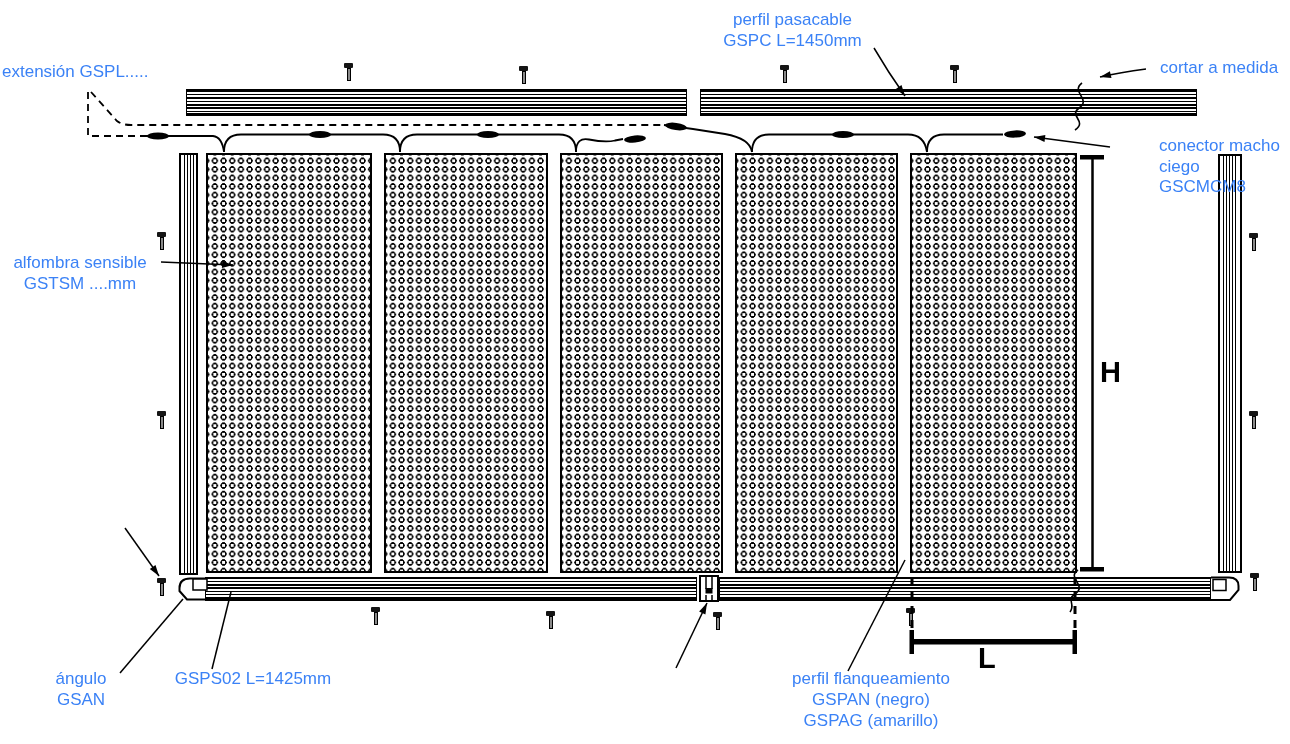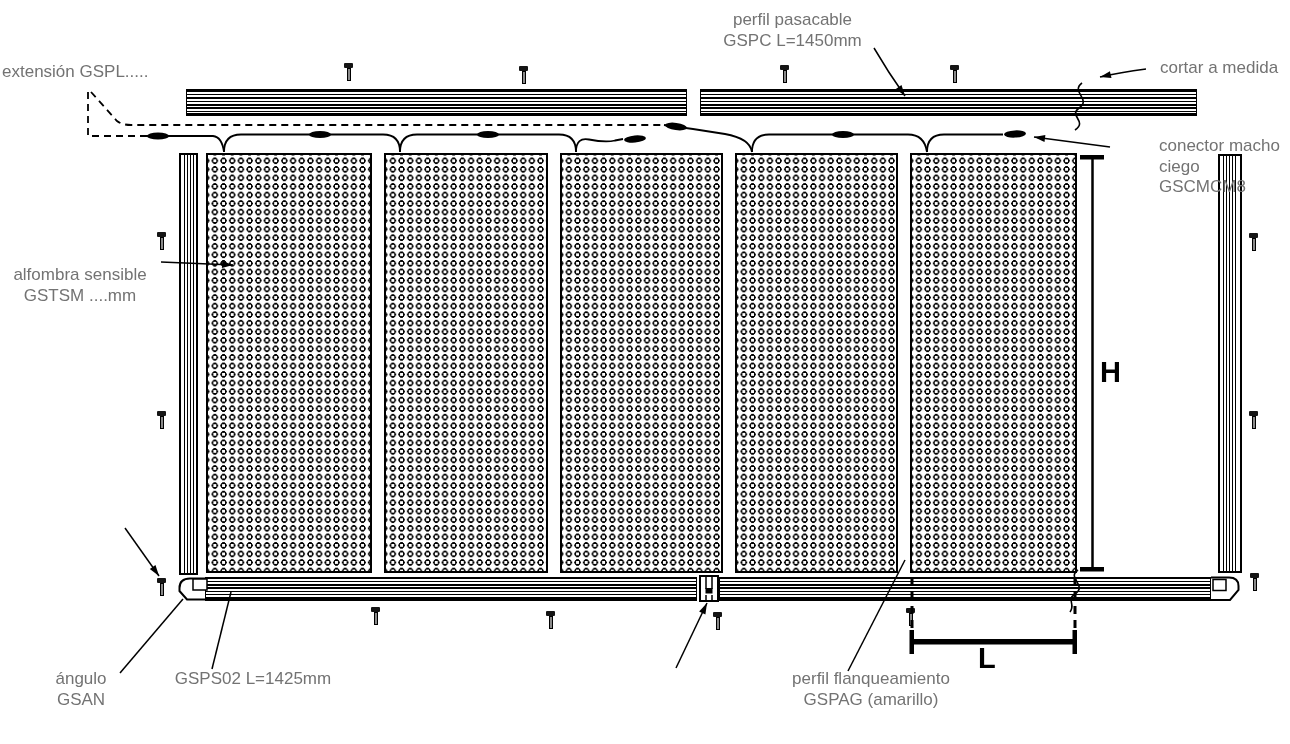--- a/index.html
+++ b/index.html
@@ -16,21 +16,21 @@
   
   .mat{position:absolute;box-sizing:border-box;border:2px solid #000;background-color:#fff;
        background-image:radial-gradient(circle,#ffffff 0 1.5px,#000000 1.5px 3px,rgba(0,0,0,0) 3.1px);
        background-size:8.7px 8.55px;background-position:2.5px 1.5px;}
   
   .screw{position:absolute;width:9px;height:18px;}
   .screw:before{content:"";position:absolute;left:0;top:0;width:9px;height:4.5px;background:#151515;border-radius:1px;}
   .screw:after{content:"";position:absolute;left:2.5px;top:4.5px;width:4px;height:13px;background:#8a8a8a;
                border:1px solid #000;box-sizing:border-box;}
   
-  .lbl{position:absolute;font-size:17px;line-height:21px;white-space:nowrap;color:#737373;}
+  .lbl{position:absolute;font-size:17px;line-height:21px;white-space:nowrap;color:#3b82f6;}
   .lbl.center{text-align:center;}
   .dim{position:absolute;font-weight:bold;font-size:29px;color:#000;}
   svg{position:absolute;left:0;top:0;pointer-events:none;}
 </style>
 </head>
 <body>
 
 <div id="stage">
 
   <div class="hbar" style="left:186px;top:89px;width:501px;height:27px;"></div>
@@ -154,37 +154,38 @@
   </div>
 
   <div class="lbl" style="left:1147px;top:57px;margin-left:13px;">cortar a medida</div>
 
   <div class="lbl" style="left:1115px;top:136px;line-height:20.5px;margin-left:44px;">
     <div>conector macho</div>
     <div>ciego</div>
     <div>GSCMCM8</div>
   </div>
 
-  <div class="lbl center" style="left:0px;top:252px;width:160px;margin-top:12px;">
+  <div class="lbl center" style="left:0px;top:252px;width:160px;">
     <div>alfombra sensible</div>
     <div>GSTSM ....mm</div>
   </div>
 
 
   <div class="lbl center" style="left:36px;top:668px;width:90px;">
     <div>ángulo</div>
     <div>GSAN</div>
   </div>
 
   <div class="lbl center" style="left:158px;top:668px;width:190px;">
     <div>GSPS02 L=1425mm</div>
   </div>
 
 
   <div class="lbl center" style="left:775px;top:668px;width:192px;">
     <div>perfil flanqueamiento</div>
+    <div>GSPAN (negro)</div>
     <div>GSPAG (amarillo)</div>
   </div>
 
   <div class="dim" style="left:1100px;top:356px;">H</div>
   <div class="dim" style="left:978px;top:642px;">L</div>
 
 </div>
 
 </body></html>

